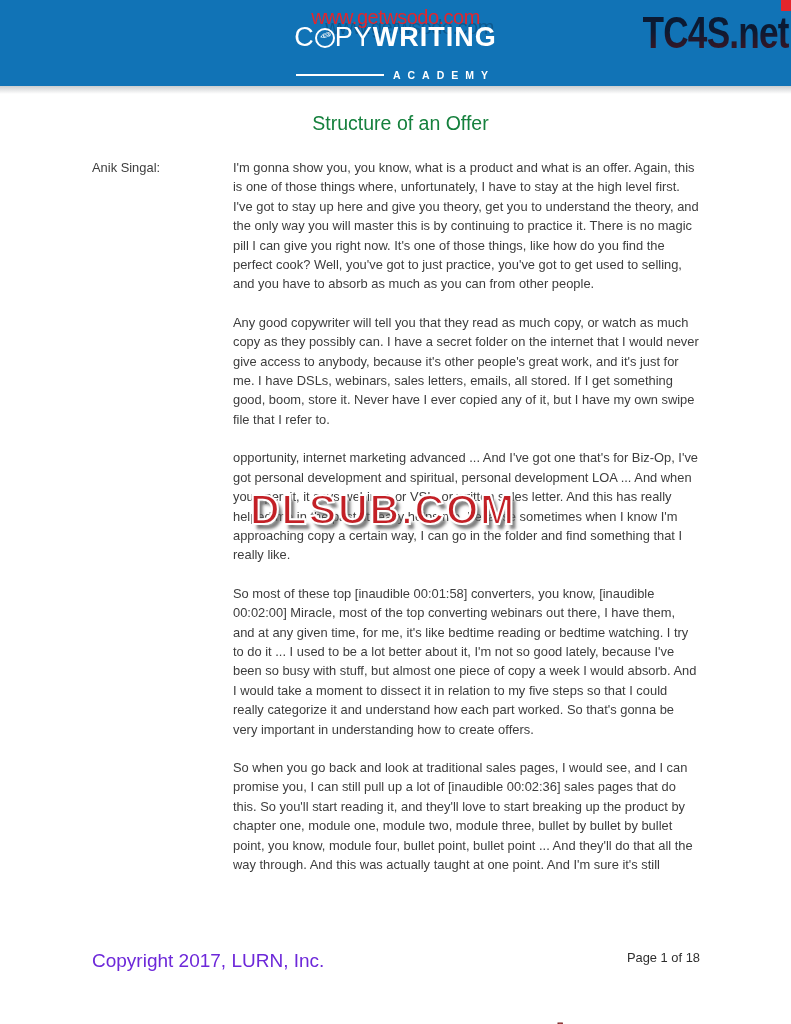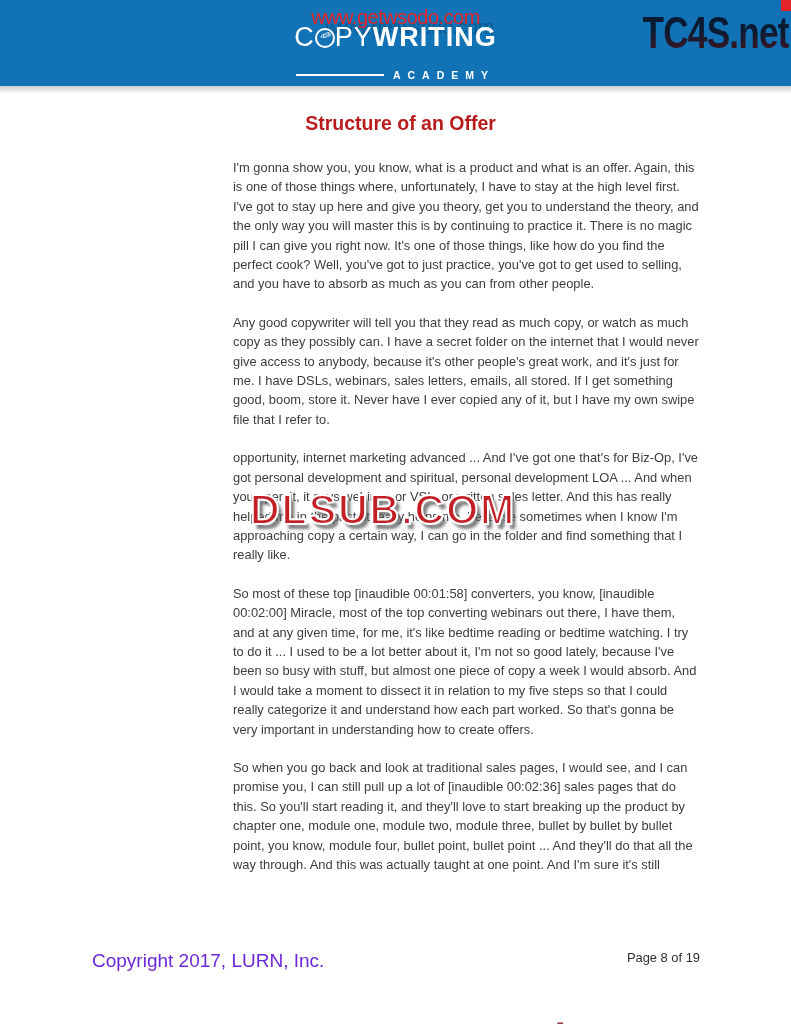--- a/index.html
+++ b/index.html
@@ -74,21 +74,21 @@
   }
   .corner-red {
     position:absolute; top:0; right:0;
     width:10px; height:11px; background:#e4262c; z-index:5;
   }
 
   
   .doc-title {
     position:absolute; top:112px; left:10px; right:0;
     text-align:center;
-    font-size:19.5px; font-weight:bold; color:#b91c1c;
+    font-size:19.5px; font-weight:normal; color:#15803d;
   }
   .transcript {
     position:absolute; top:158px; left:92px;
     width:608px;
     display:grid;
     grid-template-columns:141px 467px;
     font-size:12.9px; line-height:19.4px; color:#3d3d3d;
   }
   .speaker { grid-column:1; }
   .paragraphs { grid-column:2; }
@@ -141,26 +141,27 @@
   </div>
 
   <div class="tc4s">TC4S.net</div>
   <div class="corner-red"></div>
 </div>
 <div class="banner-shadow"></div>
 
 <h1 class="doc-title">Structure of an Offer</h1>
 
 <div class="transcript">
+  <div class="speaker">Anik Singal:</div>
   <div class="paragraphs">
     <p>I'm gonna show you, you know, what is a product and what is an offer. Again, this is one of those things where, unfortunately, I have to stay at the high level first. I've got to stay up here and give you theory, get you to understand the theory, and the only way you will master this is by continuing to practice it. There is no magic pill I can give you right now. It's one of those things, like how do you find the perfect cook? Well, you've got to just practice, you've got to get used to selling, and you have to absorb as much as you can from other people.</p>
     <p>Any good copywriter will tell you that they read as much copy, or watch as much copy as they possibly can. I have a secret folder on the internet that I would never give access to anybody, because it's other people's great work, and it's just for me. I have DSLs, webinars, sales letters, emails, all stored. If I get something good, boom, store it. Never have I ever copied any of it, but I have my own swipe file that I refer to.</p>
     <p>opportunity, internet marketing advanced ... And I've got one that's for Biz-Op, I've got personal development and spiritual, personal development LOA ... And when you open it, it says webinar, or VSL, or written sales letter. And this has really helped me in the past, it really helps me, because sometimes when I know I'm approaching copy a certain way, I can go in the folder and find something that I really like.</p>
     <p>So most of these top [inaudible 00:01:58] converters, you know, [inaudible 00:02:00] Miracle, most of the top converting webinars out there, I have them, and at any given time, for me, it's like bedtime reading or bedtime watching. I try to do it ... I used to be a lot better about it, I'm not so good lately, because I've been so busy with stuff, but almost one piece of copy a week I would absorb. And I would take a moment to dissect it in relation to my five steps so that I could really categorize it and understand how each part worked. So that's gonna be very important in understanding how to create offers.</p>
     <p>So when you go back and look at traditional sales pages, I would see, and I can promise you, I can still pull up a lot of [inaudible 00:02:36] sales pages that do this. So you'll start reading it, and they'll love to start breaking up the product by chapter one, module one, module two, module three, bullet by bullet by bullet point, you know, module four, bullet point, bullet point ... And they'll do that all the way through. And this was actually taught at one point. And I'm sure it's still</p>
   </div>
 </div>
 
 <div class="dlsub">DLSUB.COM</div>
 <div class="traders">TradersXtreme.com</div>
 
 <div class="copyright">Copyright 2017, LURN, Inc.</div>
-<div class="page-num">Page 8 of 19</div>
+<div class="page-num">Page 1 of 18</div>
 
 </body></html>

